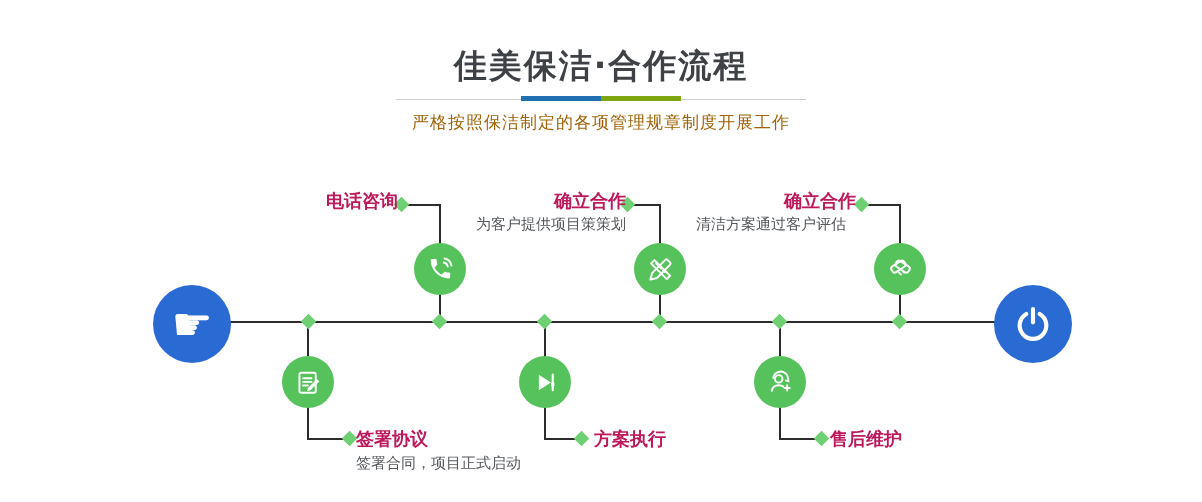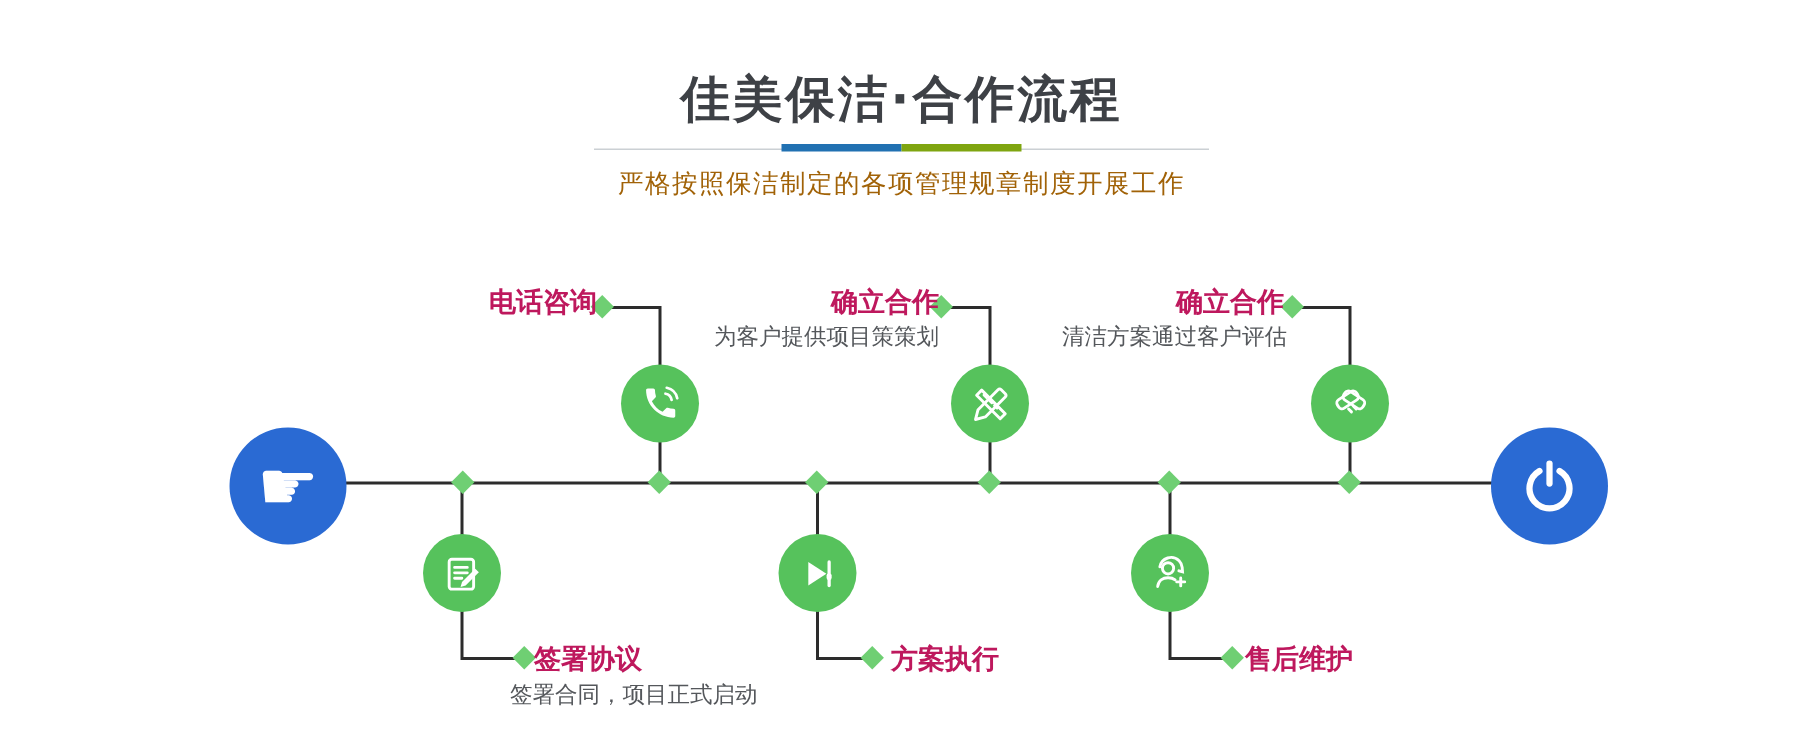--- a/index.html
+++ b/index.html
@@ -144,22 +144,22 @@
       </g>
     </svg>
   </div>
 
   <div class="step-title align-r" style="right:804px;top:189px;">电话咨询</div>
 
   <div class="step-title align-r" style="right:576px;top:189px;">确立合作</div>
   <div class="step-desc align-r" style="right:576px;top:215px;">为客户提供项目策策划</div>
 
   <div class="step-title align-r" style="right:346px;top:189px;margin-left:32px;">确立合作</div>
-  <div class="step-desc align-r" style="right:344px;top:215px;">清洁方案通过客户评估</div>
+  <div class="step-desc align-r" style="right:356px;top:215px;">清洁方案通过客户评估</div>
 
   <div class="step-title" style="left:356px;top:427px;">签署协议</div>
-  <div class="step-desc" style="left:340px;top:454px;text-align:center;">签署合同，项目正式启动</div>
+  <div class="step-desc" style="left:356px;top:454px;text-align:center;">签署合同，项目正式启动</div>
 
   <div class="step-title" style="left:594px;top:427px;">方案执行</div>
 
   <div class="step-title" style="left:830px;top:427px;">售后维护</div>
 
 </div>
 
 </body></html>

